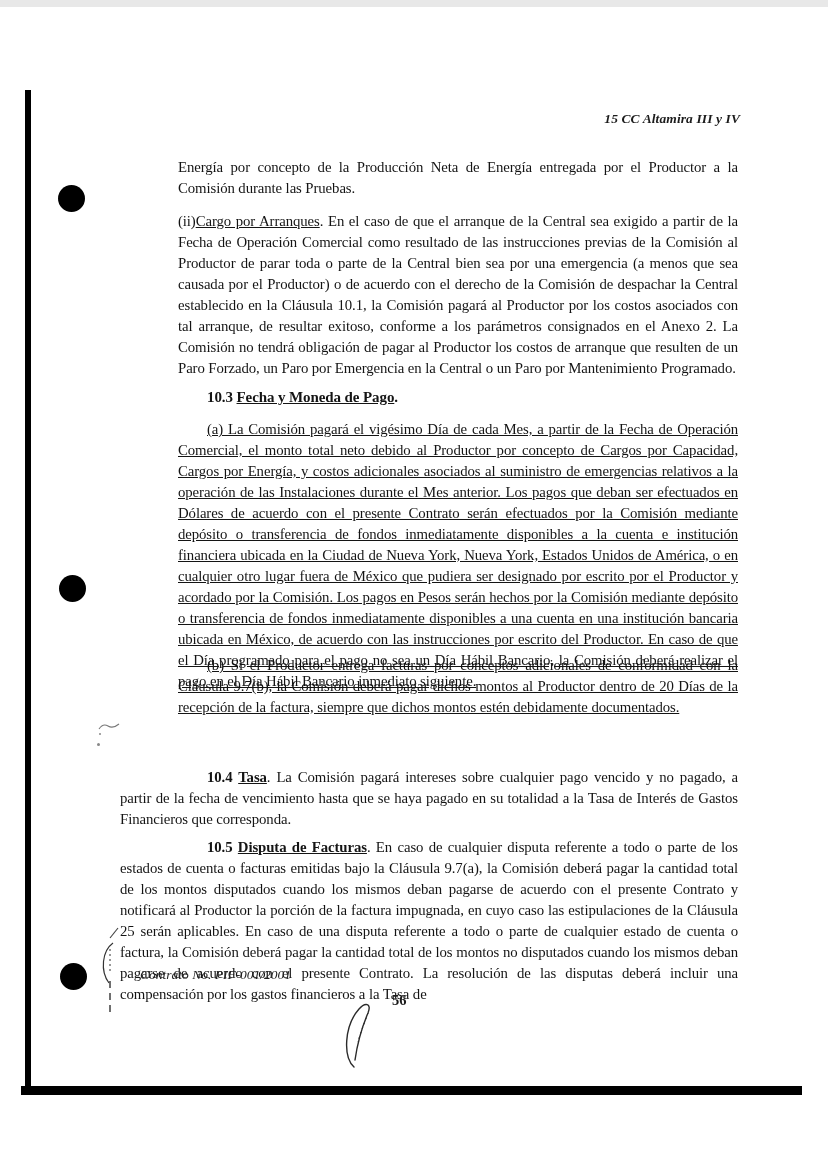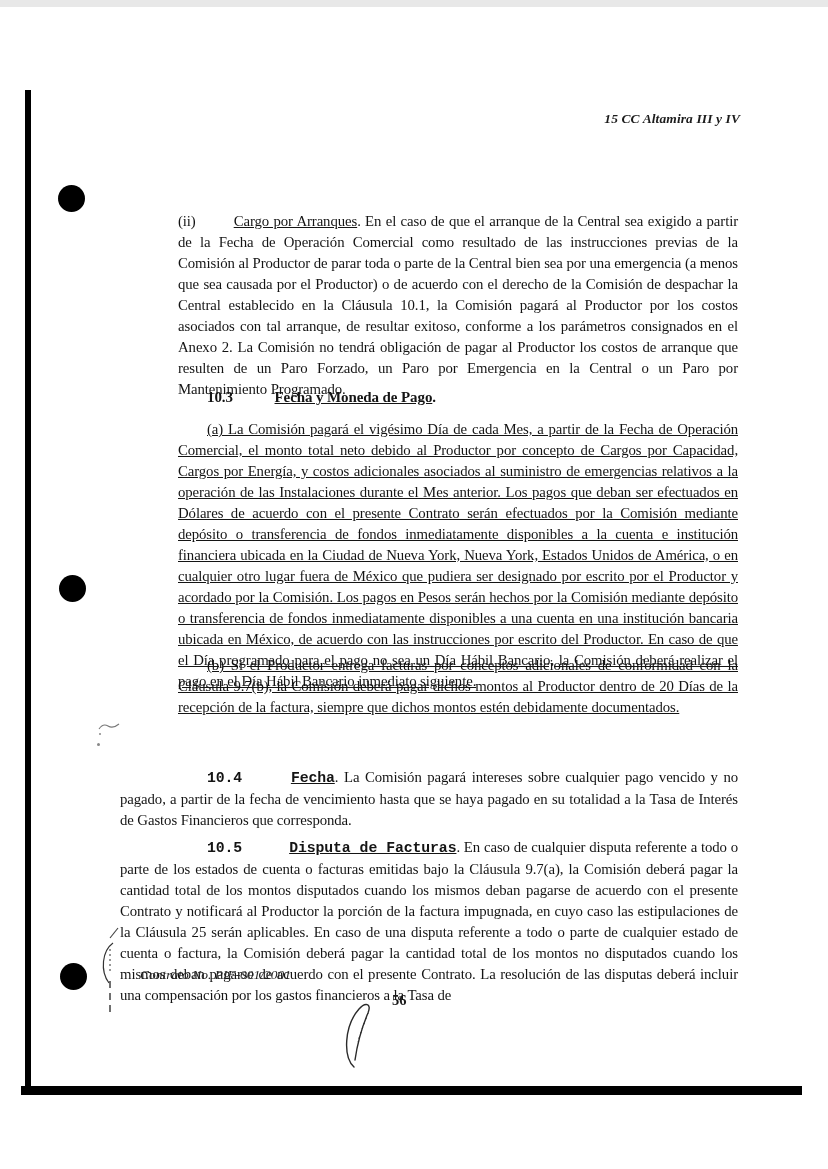--- a/index.html
+++ b/index.html
@@ -28,22 +28,22 @@
   }
   
   .para{
     position:absolute;left:178px;width:560px;
     font-size:14.8px;line-height:21px;letter-spacing:-0.1px;
     text-align:justify;margin:0;
   }
   .para.wide{left:120px;width:618px;}
   .indent{text-indent:29px;text-decoration:underline;}
   .indent-wide{text-indent:87px;}
-  .u{text-decoration:underline;padding-left:38px;}
-  .b{font-weight:bold;font-family:Liberation Mono, monospace;}
+  .u{text-decoration:underline;}
+  .b{font-weight:bold;}
   .heading{
     position:absolute;left:207px;margin:0;
     font-size:15px;font-weight:bold;letter-spacing:-0.1px;
   }
   
   .footer-contract{
     position:absolute;left:140px;top:960px;
     font-style:italic;font-size:13.5px;color:#222;
   }
   .footer-page{
@@ -60,30 +60,31 @@
 
   <div class="frame-left"></div>
   <div class="frame-bottom"></div>
 
   <div class="punch p1"></div>
   <div class="punch p2"></div>
   <div class="punch p3"></div>
 
   <div class="header-ref">15 CC Altamira III y IV</div>
 
+  <p class="para" style="top:150px;">Energía por concepto de la Producción Neta de Energía entregada por el Productor a la Comisión durante las Pruebas.</p>
 
   <p class="para" style="top:204px;"><span>(ii)</span><span class="u">Cargo por Arranques</span><span>.  En el caso de que el arranque de la Central sea exigido a partir de la Fecha de Operación Comercial como resultado de las instrucciones previas de la Comisión al Productor de parar toda o parte de la Central bien sea por una emergencia (a menos que sea causada por el Productor) o de acuerdo con el derecho de la Comisión de despachar la Central establecido en la Cláusula 10.1, la Comisión pagará al Productor por los costos asociados con tal arranque, de resultar exitoso, conforme a los parámetros consignados en el Anexo 2.  La Comisión no tendrá obligación de pagar al Productor los costos de arranque que resulten de un Paro Forzado, un Paro por Emergencia en la Central o un Paro por Mantenimiento Programado.</span></p>
 
   <h3 class="heading" style="top:382px;"><span>10.3 </span><span class="u">Fecha y Moneda de Pago</span><span>.</span></h3>
 
   <p class="para indent" style="top:412px;">(a) La Comisión pagará el vigésimo Día de cada Mes, a partir de la Fecha de Operación Comercial, el monto total neto debido al Productor por concepto de Cargos por Capacidad, Cargos por Energía, y costos adicionales asociados al suministro de emergencias relativos a la operación de las Instalaciones durante el Mes anterior.  Los pagos que deban ser efectuados en Dólares de acuerdo con el presente Contrato serán efectuados por la Comisión mediante depósito o transferencia de fondos inmediatamente disponibles a la cuenta e institución financiera ubicada en la Ciudad de Nueva York, Nueva York, Estados Unidos de América, o en cualquier otro lugar fuera de México que pudiera ser designado por escrito por el Productor y acordado por la Comisión.  Los pagos en Pesos serán hechos por la Comisión mediante depósito o transferencia de fondos inmediatamente disponibles a una cuenta en una institución bancaria ubicada en México, de acuerdo con las instrucciones por escrito del Productor.  En caso de que el Día programado para el pago no sea un Día Hábil Bancario, la Comisión deberá realizar el pago en el Día Hábil Bancario inmediato siguiente.</p>
 
   <p class="para indent" style="top:648px;">(b) Si el Productor entrega facturas por conceptos adicionales de conformidad con la Cláusula 9.7(b), la Comisión deberá pagar dichos montos al Productor dentro de 20 Días de la recepción de la factura, siempre que dichos montos estén debidamente documentados.</p>
 
-  <p class="para wide indent-wide" style="top:760px;"><span class="b">10.4 </span><span class="b u">Fecha</span><span>.  La Comisión pagará intereses sobre cualquier pago vencido y no pagado, a partir de la fecha de vencimiento hasta que se haya pagado en su totalidad a la Tasa de Interés de Gastos Financieros que corresponda.</span></p>
+  <p class="para wide indent-wide" style="top:760px;"><span class="b">10.4 </span><span class="b u">Tasa</span><span>.  La Comisión pagará intereses sobre cualquier pago vencido y no pagado, a partir de la fecha de vencimiento hasta que se haya pagado en su totalidad a la Tasa de Interés de Gastos Financieros que corresponda.</span></p>
 
   <p class="para wide indent-wide" style="top:830px;"><span class="b">10.5 </span><span class="b u">Disputa de Facturas</span><span>.  En caso de cualquier disputa referente a todo o parte de los estados de cuenta o facturas emitidas bajo la Cláusula 9.7(a), la Comisión deberá pagar la cantidad total de los montos disputados cuando los mismos deban pagarse de acuerdo con el presente Contrato y notificará al Productor la porción de la factura impugnada, en cuyo caso las estipulaciones de la Cláusula 25 serán aplicables.  En caso de una disputa referente a todo o parte de cualquier estado de cuenta o factura, la Comisión deberá pagar la cantidad total de los montos no disputados cuando los mismos deban pagarse de acuerdo con el presente Contrato.  La resolución de las disputas deberá incluir una compensación por los gastos financieros a la Tasa de</span></p>
 
   <div class="footer-contract">Contrato No. PIF-001/2001</div>
   <div class="footer-page">56</div>
 
   <svg class="mark" style="left:342px;top:993px;" width="42" height="70" viewBox="0 0 42 70">
     <path d="M12,67 C1,57 2,26 17,9 C23,2 30,3 26,13 C20,27 15,46 13,60" fill="none" stroke="#2a2a2a" stroke-width="1.4" stroke-linecap="round"></path>
     <path d="M26,13 C22,24 18,34 16,42" fill="none" stroke="#2a2a2a" stroke-width="1" stroke-dasharray="2,3"></path>
   </svg>

